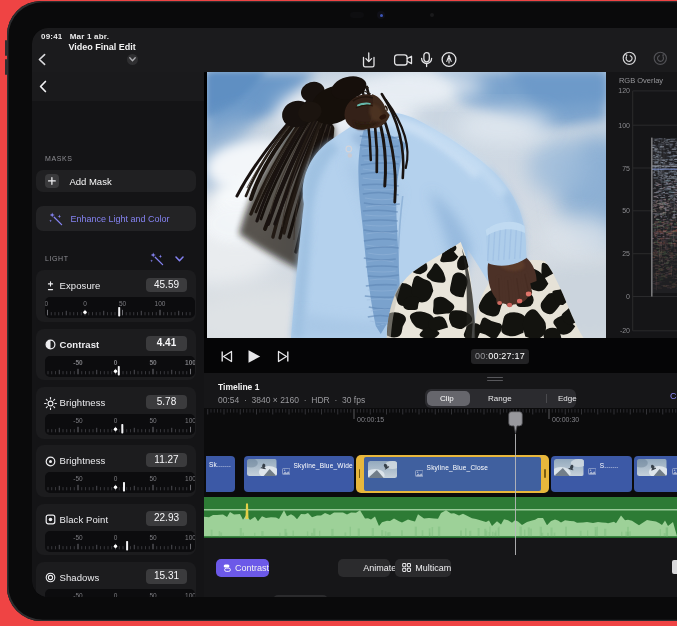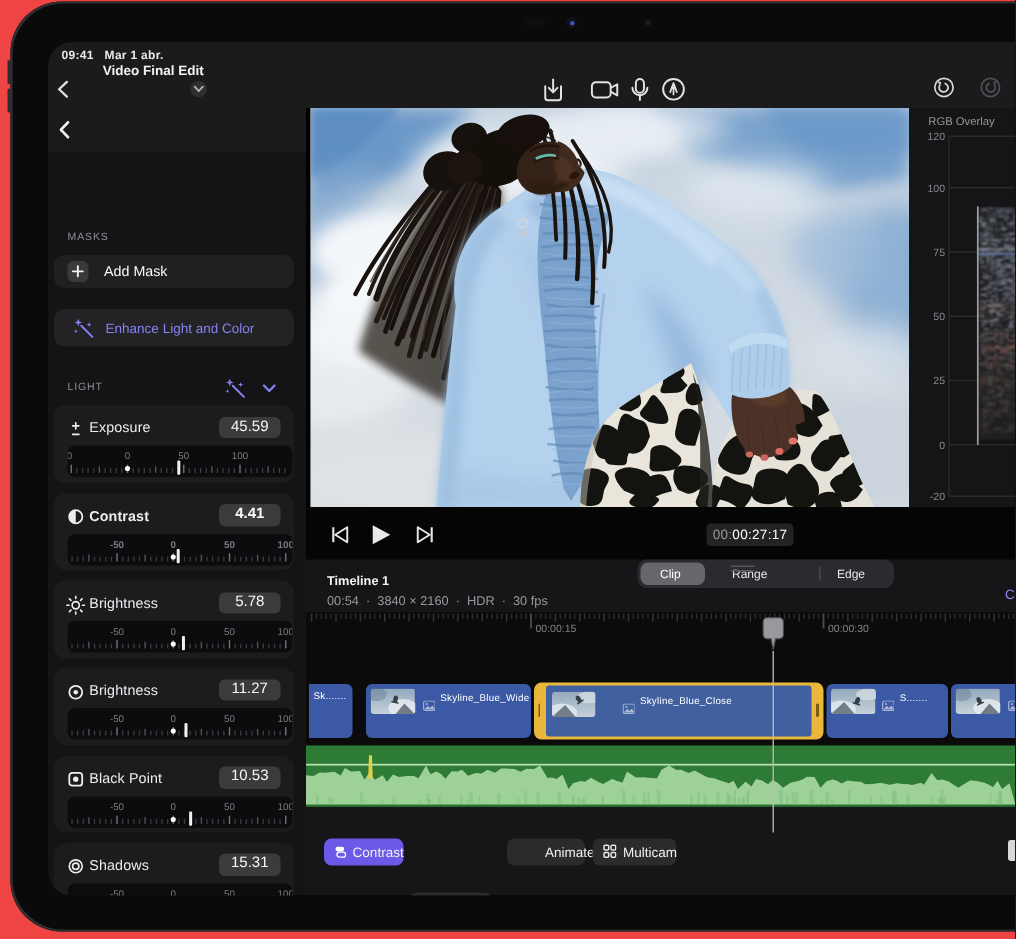--- a/index.html
+++ b/index.html
@@ -46,21 +46,21 @@
 #transport { position:absolute; left:172px; top:310px; width:473px; height:35px; background:#050506; }
 #tcbox { position:absolute; left:267px; top:11px; width:58px; height:14.5px; background:#232325; border-radius:3px;
   text-align:center; line-height:14.5px; font-size:9px; color:#fff; letter-spacing:0.2px;}
 #tcbox .dim { color:#98989c; }
 
 
 #timeline { position:absolute; left:172px; top:345px; width:473px; height:224px; background:#161618; }
 #tracks { position:absolute; left:0; top:35px; width:473px; height:130px; background:#0b0b0c; }
 #tl-title { position:absolute; left:14px; top:9px; font-size:8.5px; font-weight:bold; color:#f5f5f5; }
 #tl-sub { position:absolute; left:14px; top:22px; font-size:8.5px; color:#9a9a9e;text-align:center; }
-#seg { position:absolute; left:221px; top:0; width:171px; height:18.5px; background:#2b2b2f; border-radius:6px; }
+#seg { position:absolute; left:221px; top:16px; width:151px; height:18.5px; background:#2b2b2f; border-radius:6px; }
 #seg .sel { position:absolute; left:1.8px; top:1.8px; width:43.5px; height:14.9px; background:#66666c; border-radius:5px; }
 #seg span { position:absolute; top:4.5px; font-size:8px; color:#e8e8ea; }
 #seg .dv { position:absolute; left:120.5px; top:4.5px; width:1px; height:9.5px; background:#4a4a4e; }
 .clip { position:absolute; top:82.7px; height:36.4px; background:#3c59a6; border-radius:4px; }
 .cl { position:absolute; font-size:6.5px; color:#fff; letter-spacing:0.2px; white-space:nowrap; }
 .thumb { position:absolute; left:3.5px; top:3.5px; width:29.5px; height:17px; border-radius:2.5px; overflow:hidden; }
 #audio { position:absolute; left:0; top:88.6px; width:473px; height:41.5px; background:#2e7c36; overflow:hidden; }
 .btn { position:absolute; top:184px; height:18px; background:#2b2b2d; border-radius:5px; color:#f0f0f2;
   font-size:9px; display:flex; align-items:center; }
 #playline { position:absolute; left:310.9px; top:26px; width:1.2px; height:121px; background:#b9b9bb; opacity:0.9; }
@@ -406,21 +406,21 @@
             </svg></div>
 </div>
 <div class="card" style="top:431.6px;">
 <div class="abs" style="left:8px;top:9.5px;width:13px;height:13px;display:flex;align-items:center;justify-content:center;">
             <svg width="11" height="11" viewBox="0 0 11 11">
               <rect x="1.2" y="1.2" width="8.6" height="8.6" rx="2" fill="none" stroke="#ededf0" stroke-width="1.2"></rect>
               <circle cx="5.5" cy="5.5" r="1.8" fill="#ededf0"></circle>
             </svg>
           </div>
 <div class="lab">Black Point</div>
-<div class="val">10.53</div>
+<div class="val">22.93</div>
 <div class="ruler"><svg width="150" height="21" viewBox="0 0 150 21">
               <rect x="2.55" y="15.10" width="0.9" height="3.2" fill="#3c3c40"></rect>
               <rect x="6.30" y="15.10" width="0.9" height="3.2" fill="#3c3c40"></rect>
               <rect x="10.05" y="15.10" width="0.9" height="3.2" fill="#3c3c40"></rect>
               <rect x="13.80" y="13.80" width="0.9" height="4.5" fill="#55555a"></rect>
               <rect x="17.55" y="15.10" width="0.9" height="3.2" fill="#3c3c40"></rect>
               <rect x="21.30" y="15.10" width="0.9" height="3.2" fill="#3c3c40"></rect>
               <rect x="25.05" y="15.10" width="0.9" height="3.2" fill="#3c3c40"></rect>
               <rect x="28.80" y="15.10" width="0.9" height="3.2" fill="#3c3c40"></rect>
               <rect x="32.55" y="12.80" width="0.9" height="5.5" fill="#77777c"></rect>

